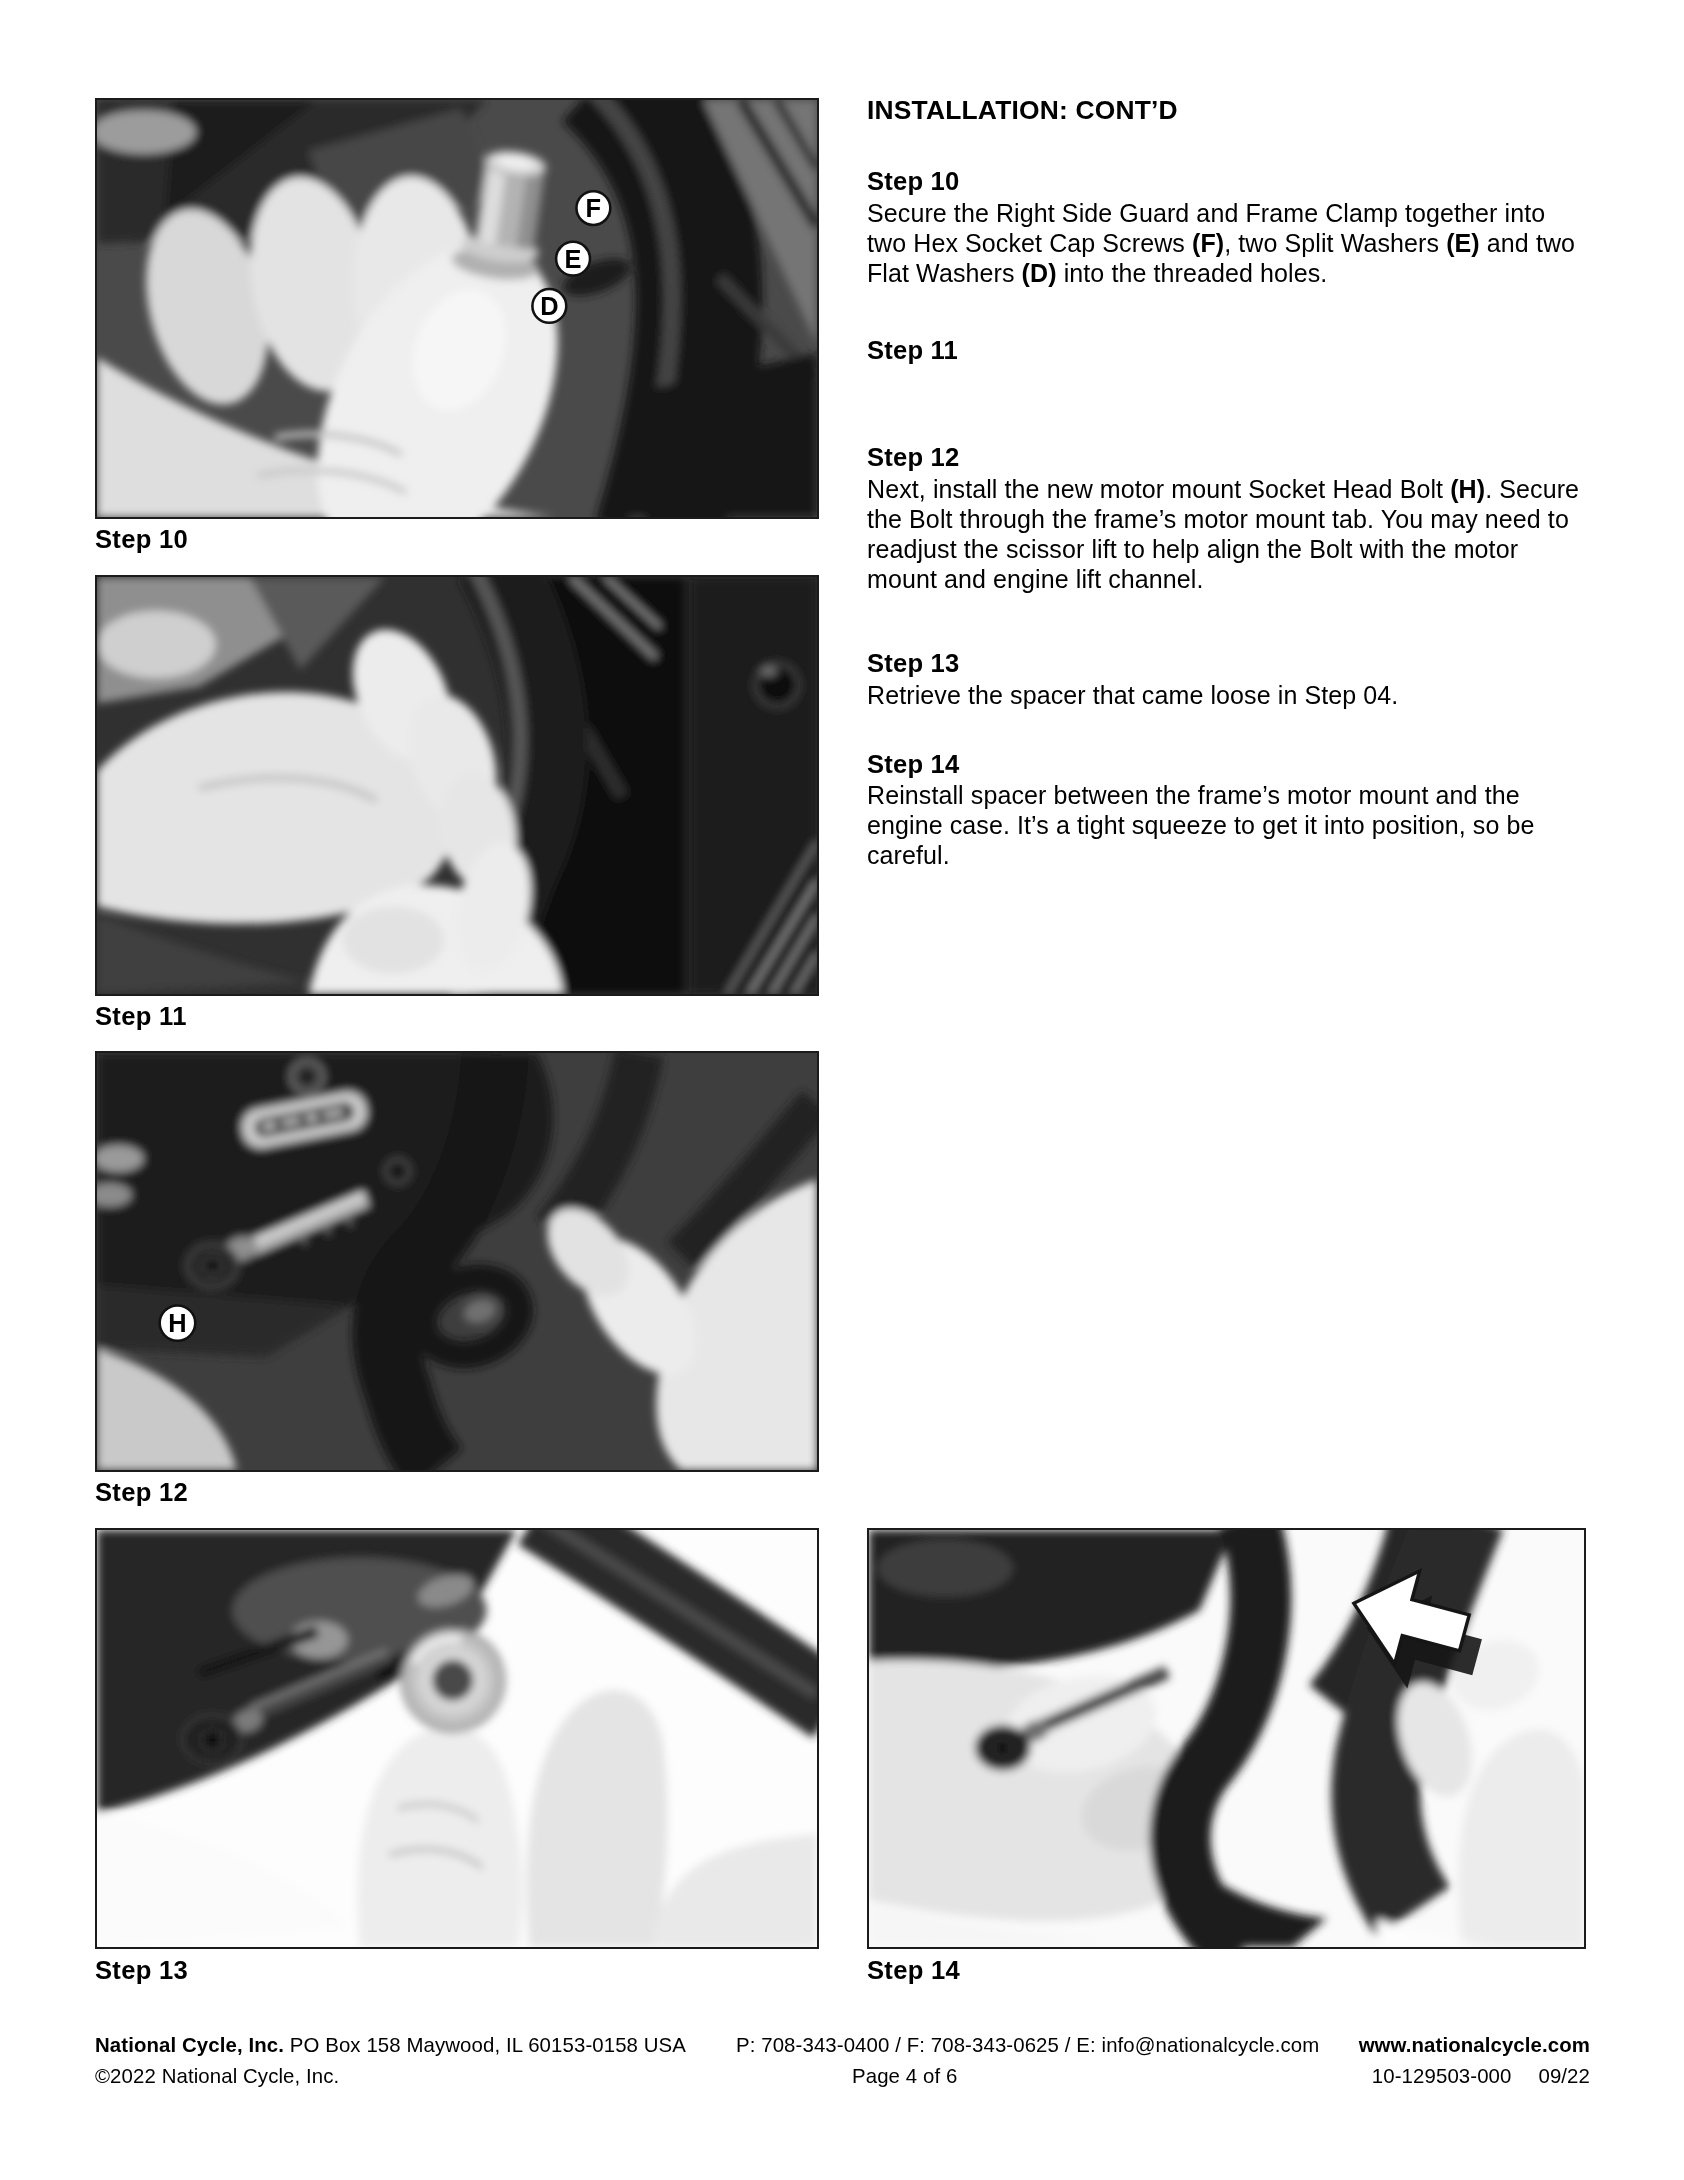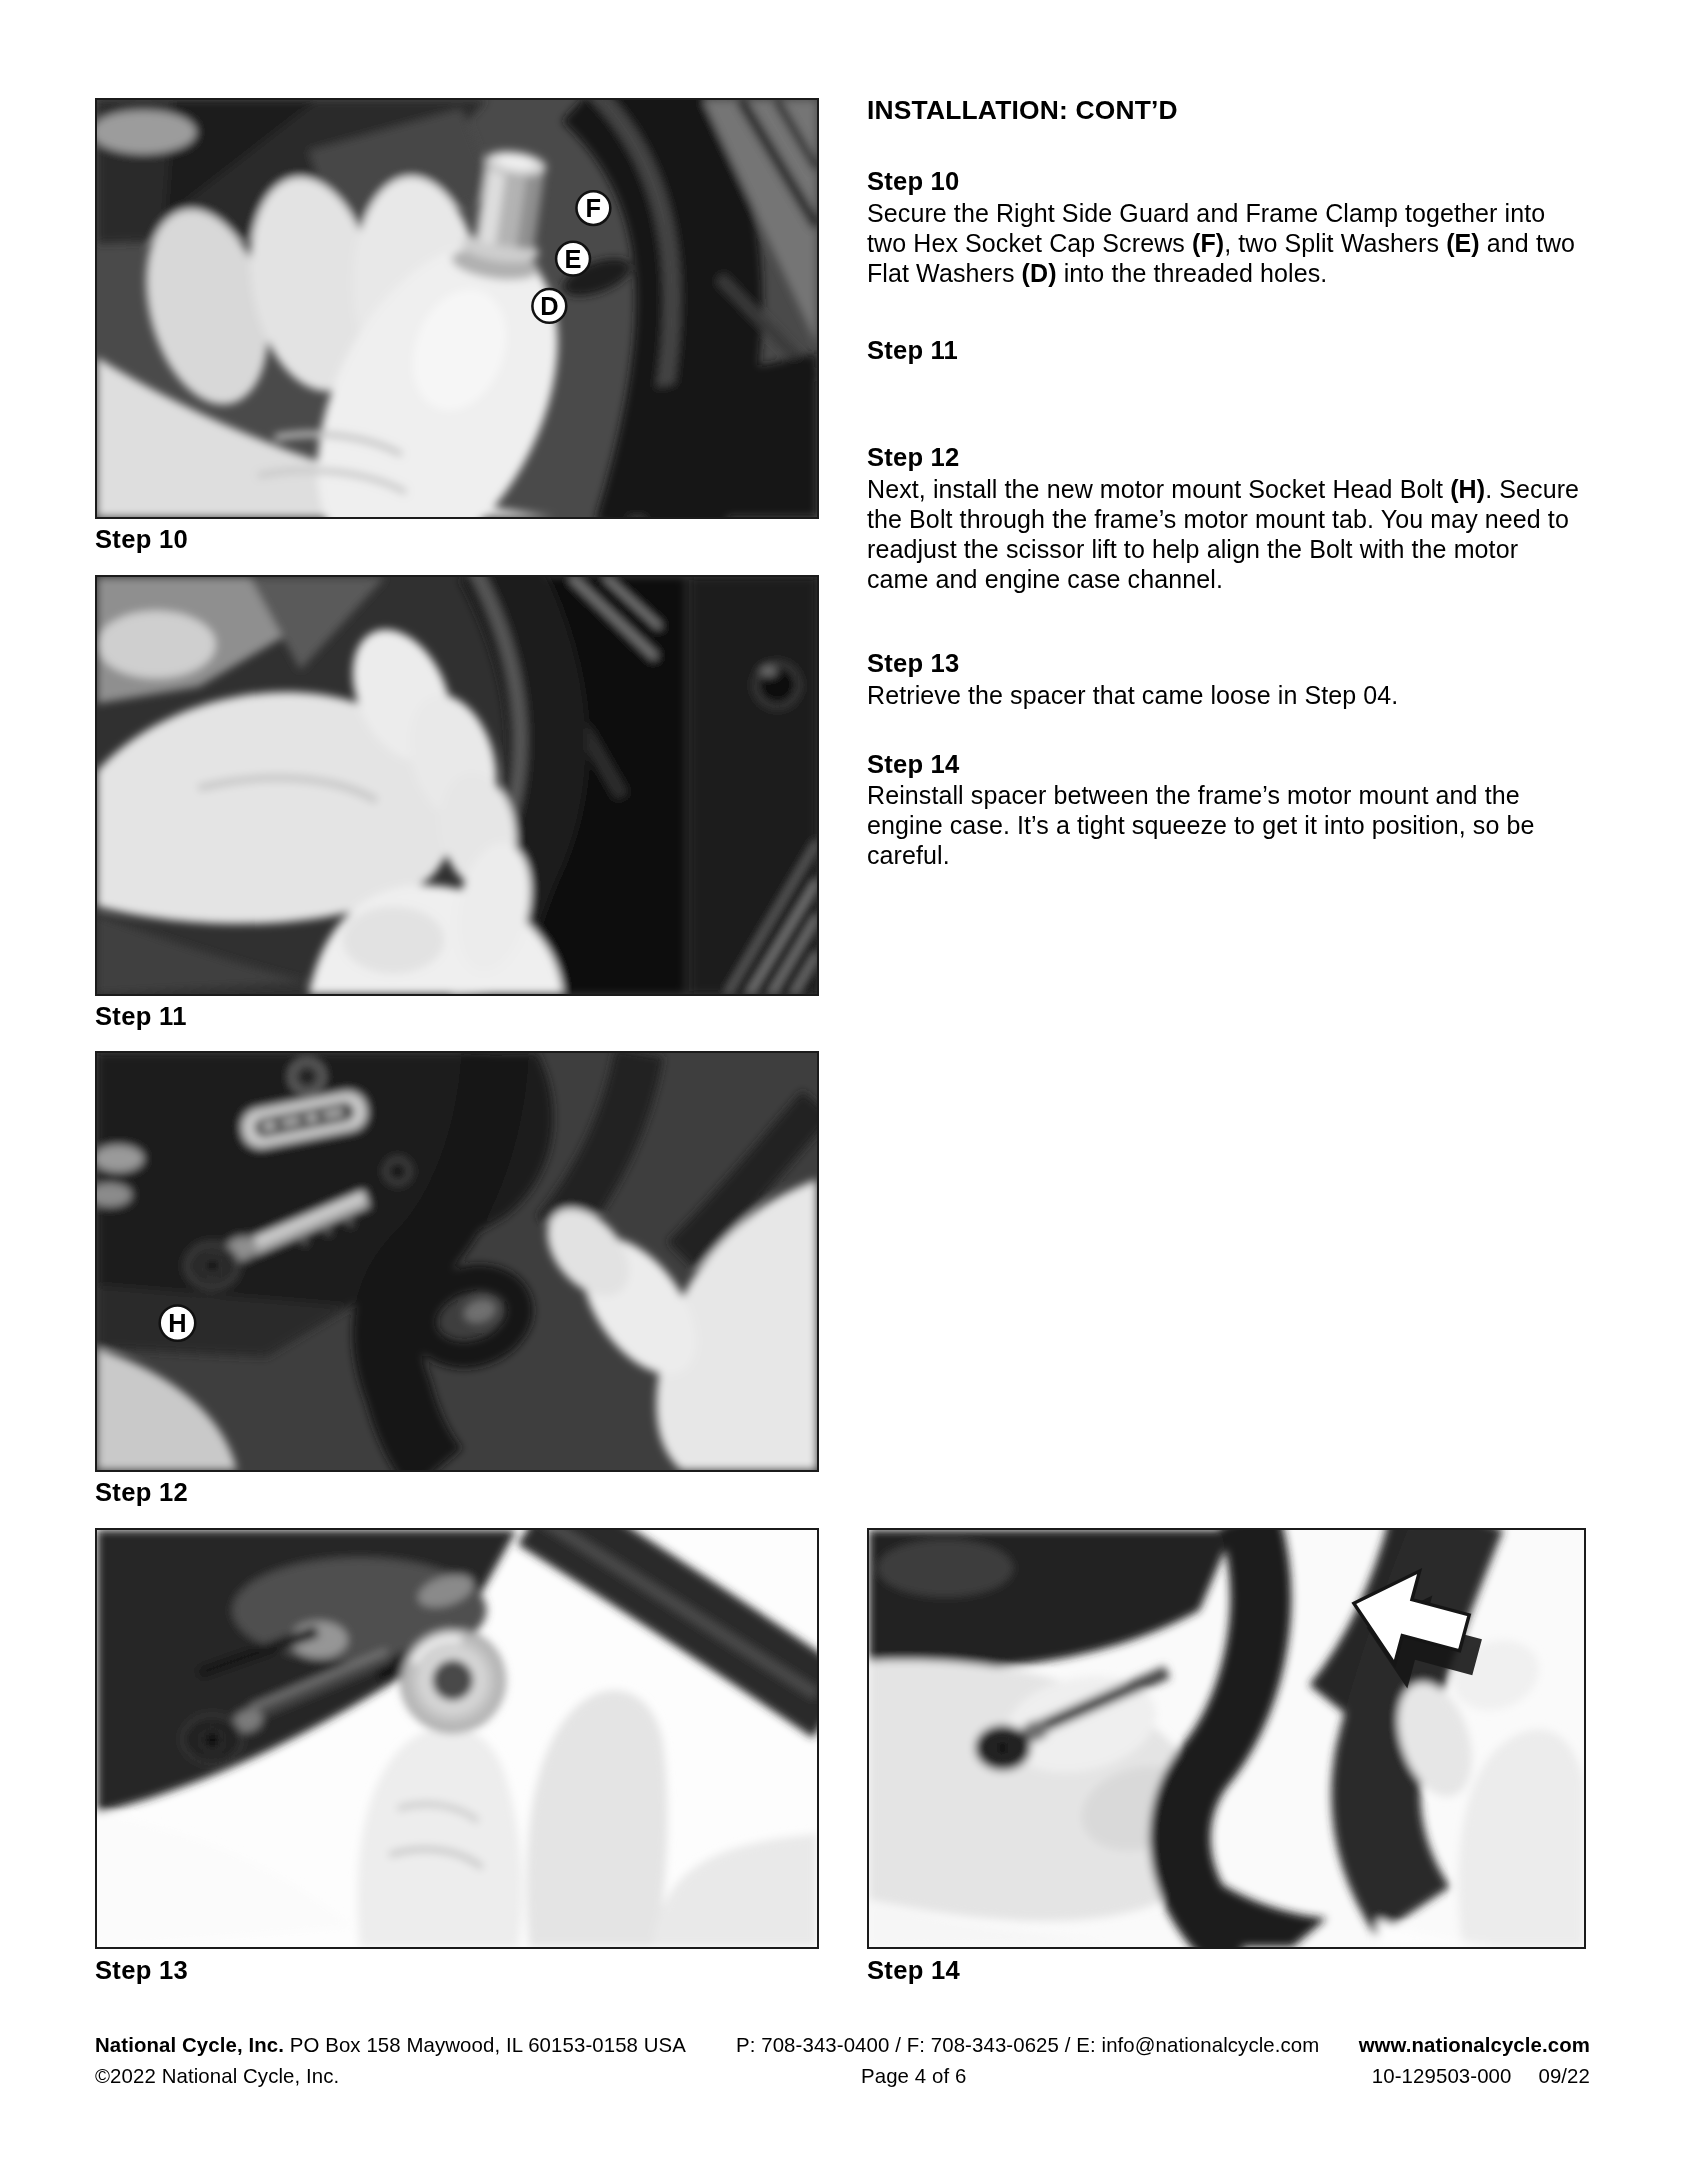--- a/index.html
+++ b/index.html
@@ -300,34 +300,34 @@
   <div class="caption right" style="top:1956px;">Step 14</div>
 
   <div class="rc sec-title" style="top:95px;">INSTALLATION: CONT’D</div>
 
   <div class="rc step-title" style="top:167px;">Step 10</div>
   <div class="rc step-body" style="top:198px;"><span>Secure the Right Side Guard and Frame Clamp together into</span><br><span>two Hex Socket Cap Screws </span><span class="b">(F)</span><span>, two Split Washers </span><span class="b">(E)</span><span> and two</span><br><span>Flat Washers </span><span class="b">(D)</span><span> into the threaded holes.</span></div>
 
   <div class="rc step-title" style="top:336px;">Step 11</div>
 
   <div class="rc step-title" style="top:443px;">Step 12</div>
-  <div class="rc step-body" style="top:474px;"><span>Next, install the new motor mount Socket Head Bolt </span><span class="b">(H)</span><span>. Secure</span><br><span>the Bolt through the frame’s motor mount tab. You may need to</span><br><span>readjust the scissor lift to help align the Bolt with the motor</span><br><span>came and engine case channel.</span></div>
+  <div class="rc step-body" style="top:474px;"><span>Next, install the new motor mount Socket Head Bolt </span><span class="b">(H)</span><span>. Secure</span><br><span>the Bolt through the frame’s motor mount tab. You may need to</span><br><span>readjust the scissor lift to help align the Bolt with the motor</span><br><span>mount and engine lift channel.</span></div>
 
   <div class="rc step-title" style="top:649px;">Step 13</div>
   <div class="rc step-body" style="top:680px;"><span>Retrieve the spacer that came loose in Step 04.</span></div>
 
   <div class="rc step-title" style="top:750px;">Step 14</div>
   <div class="rc step-body" style="top:780px;"><span>Reinstall spacer between the frame’s motor mount and the</span><br><span>engine case. It’s a tight squeeze to get it into position, so be</span><br><span>careful.</span></div>
 
   <div class="footer-cell" style="left:95px;top:2034px;">
     <span class="fb">National Cycle, Inc.</span><span> PO Box 158 Maywood, IL 60153-0158 USA</span>
   </div>
   <div class="footer-cell" style="left:736px;top:2034px;">P: 708-343-0400 / F: 708-343-0625 / E: info@nationalcycle.com</div>
   <div class="footer-cell fb" style="right:95px;top:2034px;">www.nationalcycle.com</div>
 
   <div class="footer-cell" style="left:95px;top:2065px;">©2022 National Cycle, Inc.</div>
-  <div class="footer-cell" style="left:852px;top:2065px;margin-left:9px;">Page 4 of 6</div>
+  <div class="footer-cell" style="left:852px;top:2065px;">Page 4 of 6</div>
   <div class="footer-cell" style="right:95px;top:2065px;">
     <span>10-129503-000</span><span style="display:inline-block;width:27px;"></span><span>09/22</span>
   </div>
 
 </div>
 
 
 </body></html>

